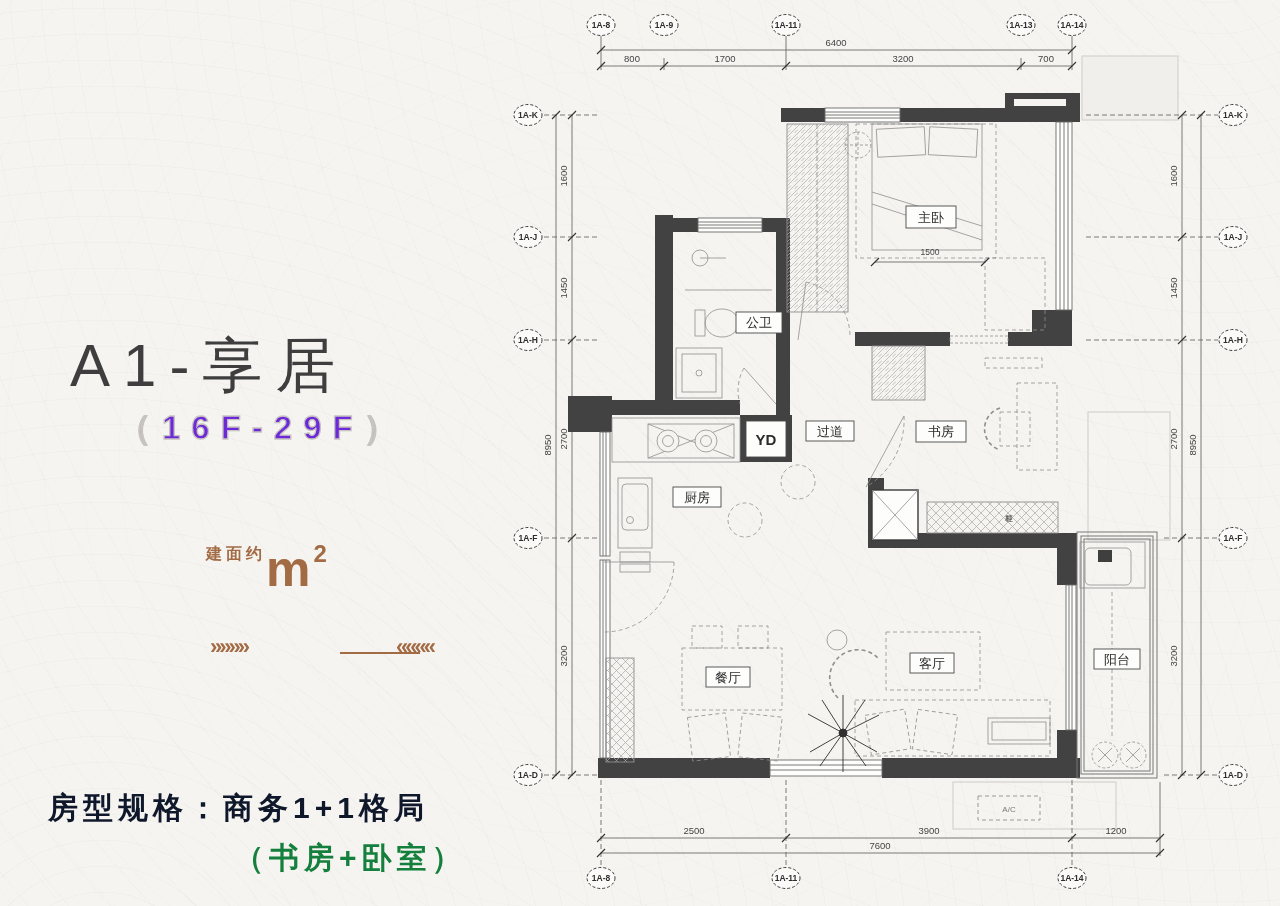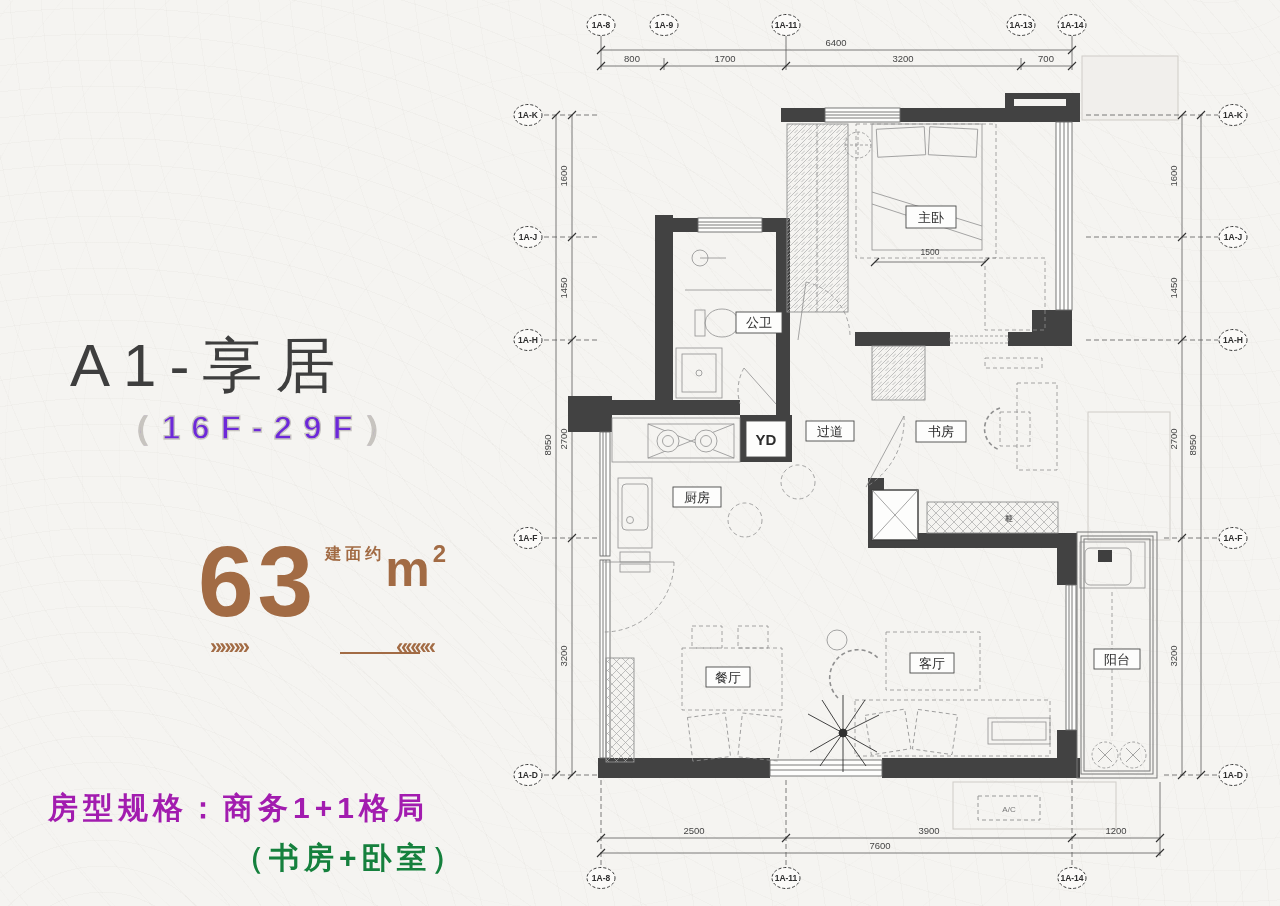--- a/index.html
+++ b/index.html
@@ -27,32 +27,31 @@
   .areaRow{left:198px;top:534px;display:flex;align-items:flex-start;}
   .areaNum{font-size:100px;line-height:0.95;font-weight:bold;color:#a26b44;letter-spacing:4px;}
   .areaRight{display:flex;flex-direction:row;margin-left:8px;margin-top:10px;}
   .areaPrefix{font-size:16px;font-weight:bold;color:#a26b44;letter-spacing:4px;}
   .areaUnitRow{display:flex;align-items:flex-start;color:#a26b44;}
   .areaUnit{font-size:50px;font-weight:bold;line-height:1;}
   .areaSup{font-size:24px;font-weight:bold;margin-top:-4px;margin-left:3px;}
   .arrowsL{left:210px;top:634px;font-size:22px;font-weight:bold;color:#a26b44;letter-spacing:-3px;}
   .arrowLine{left:340px;top:652px;width:80px;border-top:2px solid #a26b44;}
   .arrowsR{left:396px;top:634px;font-size:22px;font-weight:bold;color:#a26b44;letter-spacing:-3px;}
-  .spec1{left:48px;top:788px;font-size:30px;font-weight:bold;color:#a21caf;letter-spacing:5px;white-space:nowrap;}
+  .spec1{left:48px;top:788px;font-size:30px;font-weight:bold;color:#0f172a;letter-spacing:5px;white-space:nowrap;}
   .spec2{left:234px;top:838px;font-size:30px;font-weight:bold;color:#15803d;letter-spacing:5px;white-space:nowrap;}
   svg text{font-family:"Liberation Sans","DejaVu Sans",sans-serif;}
 </style>
 </head>
 <body>
 
 <div class="abs title">A1-享居</div>
 <div class="abs floors">（16F-29F）</div>
 
 <div class="abs areaRow">
-  <span class="areaNum">63</span>
   <span class="areaRight">
     <span class="areaPrefix">建面约</span>
     <span class="areaUnitRow">
       <span class="areaUnit">m</span>
       <span class="areaSup">2</span>
     </span>
   </span>
 </div>
 
 <div class="abs arrowsL">»»»»</div>

